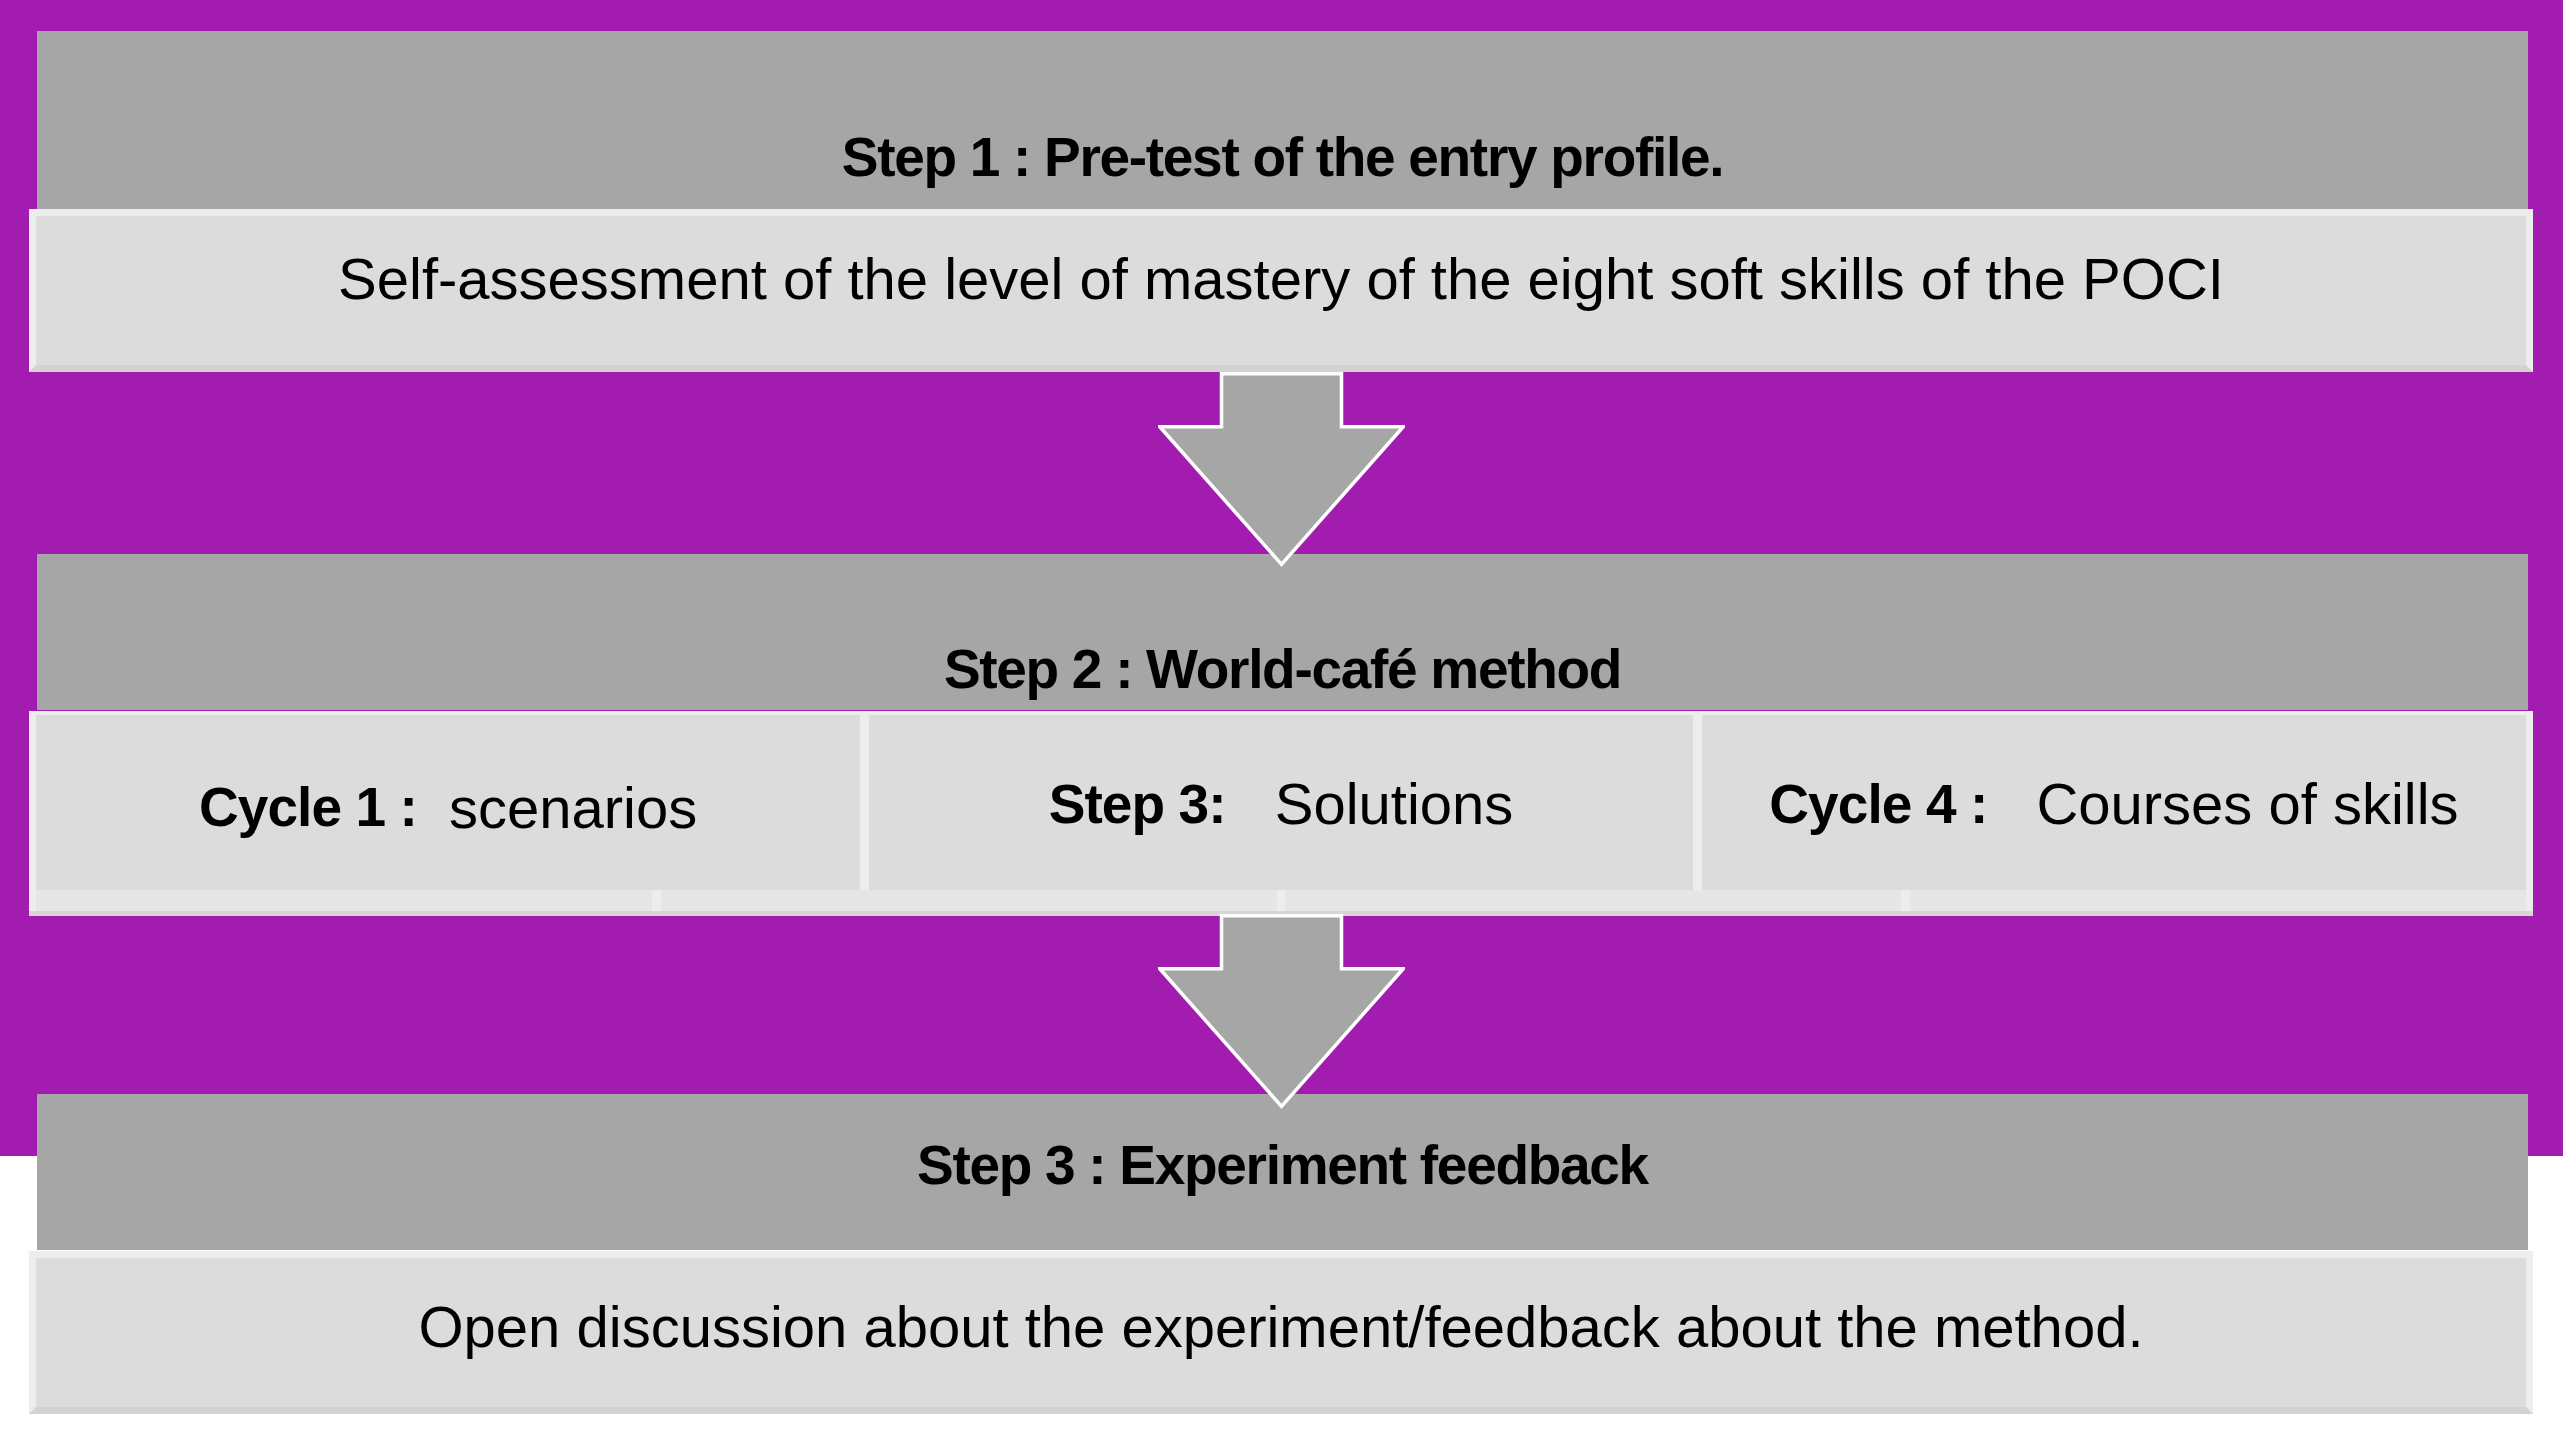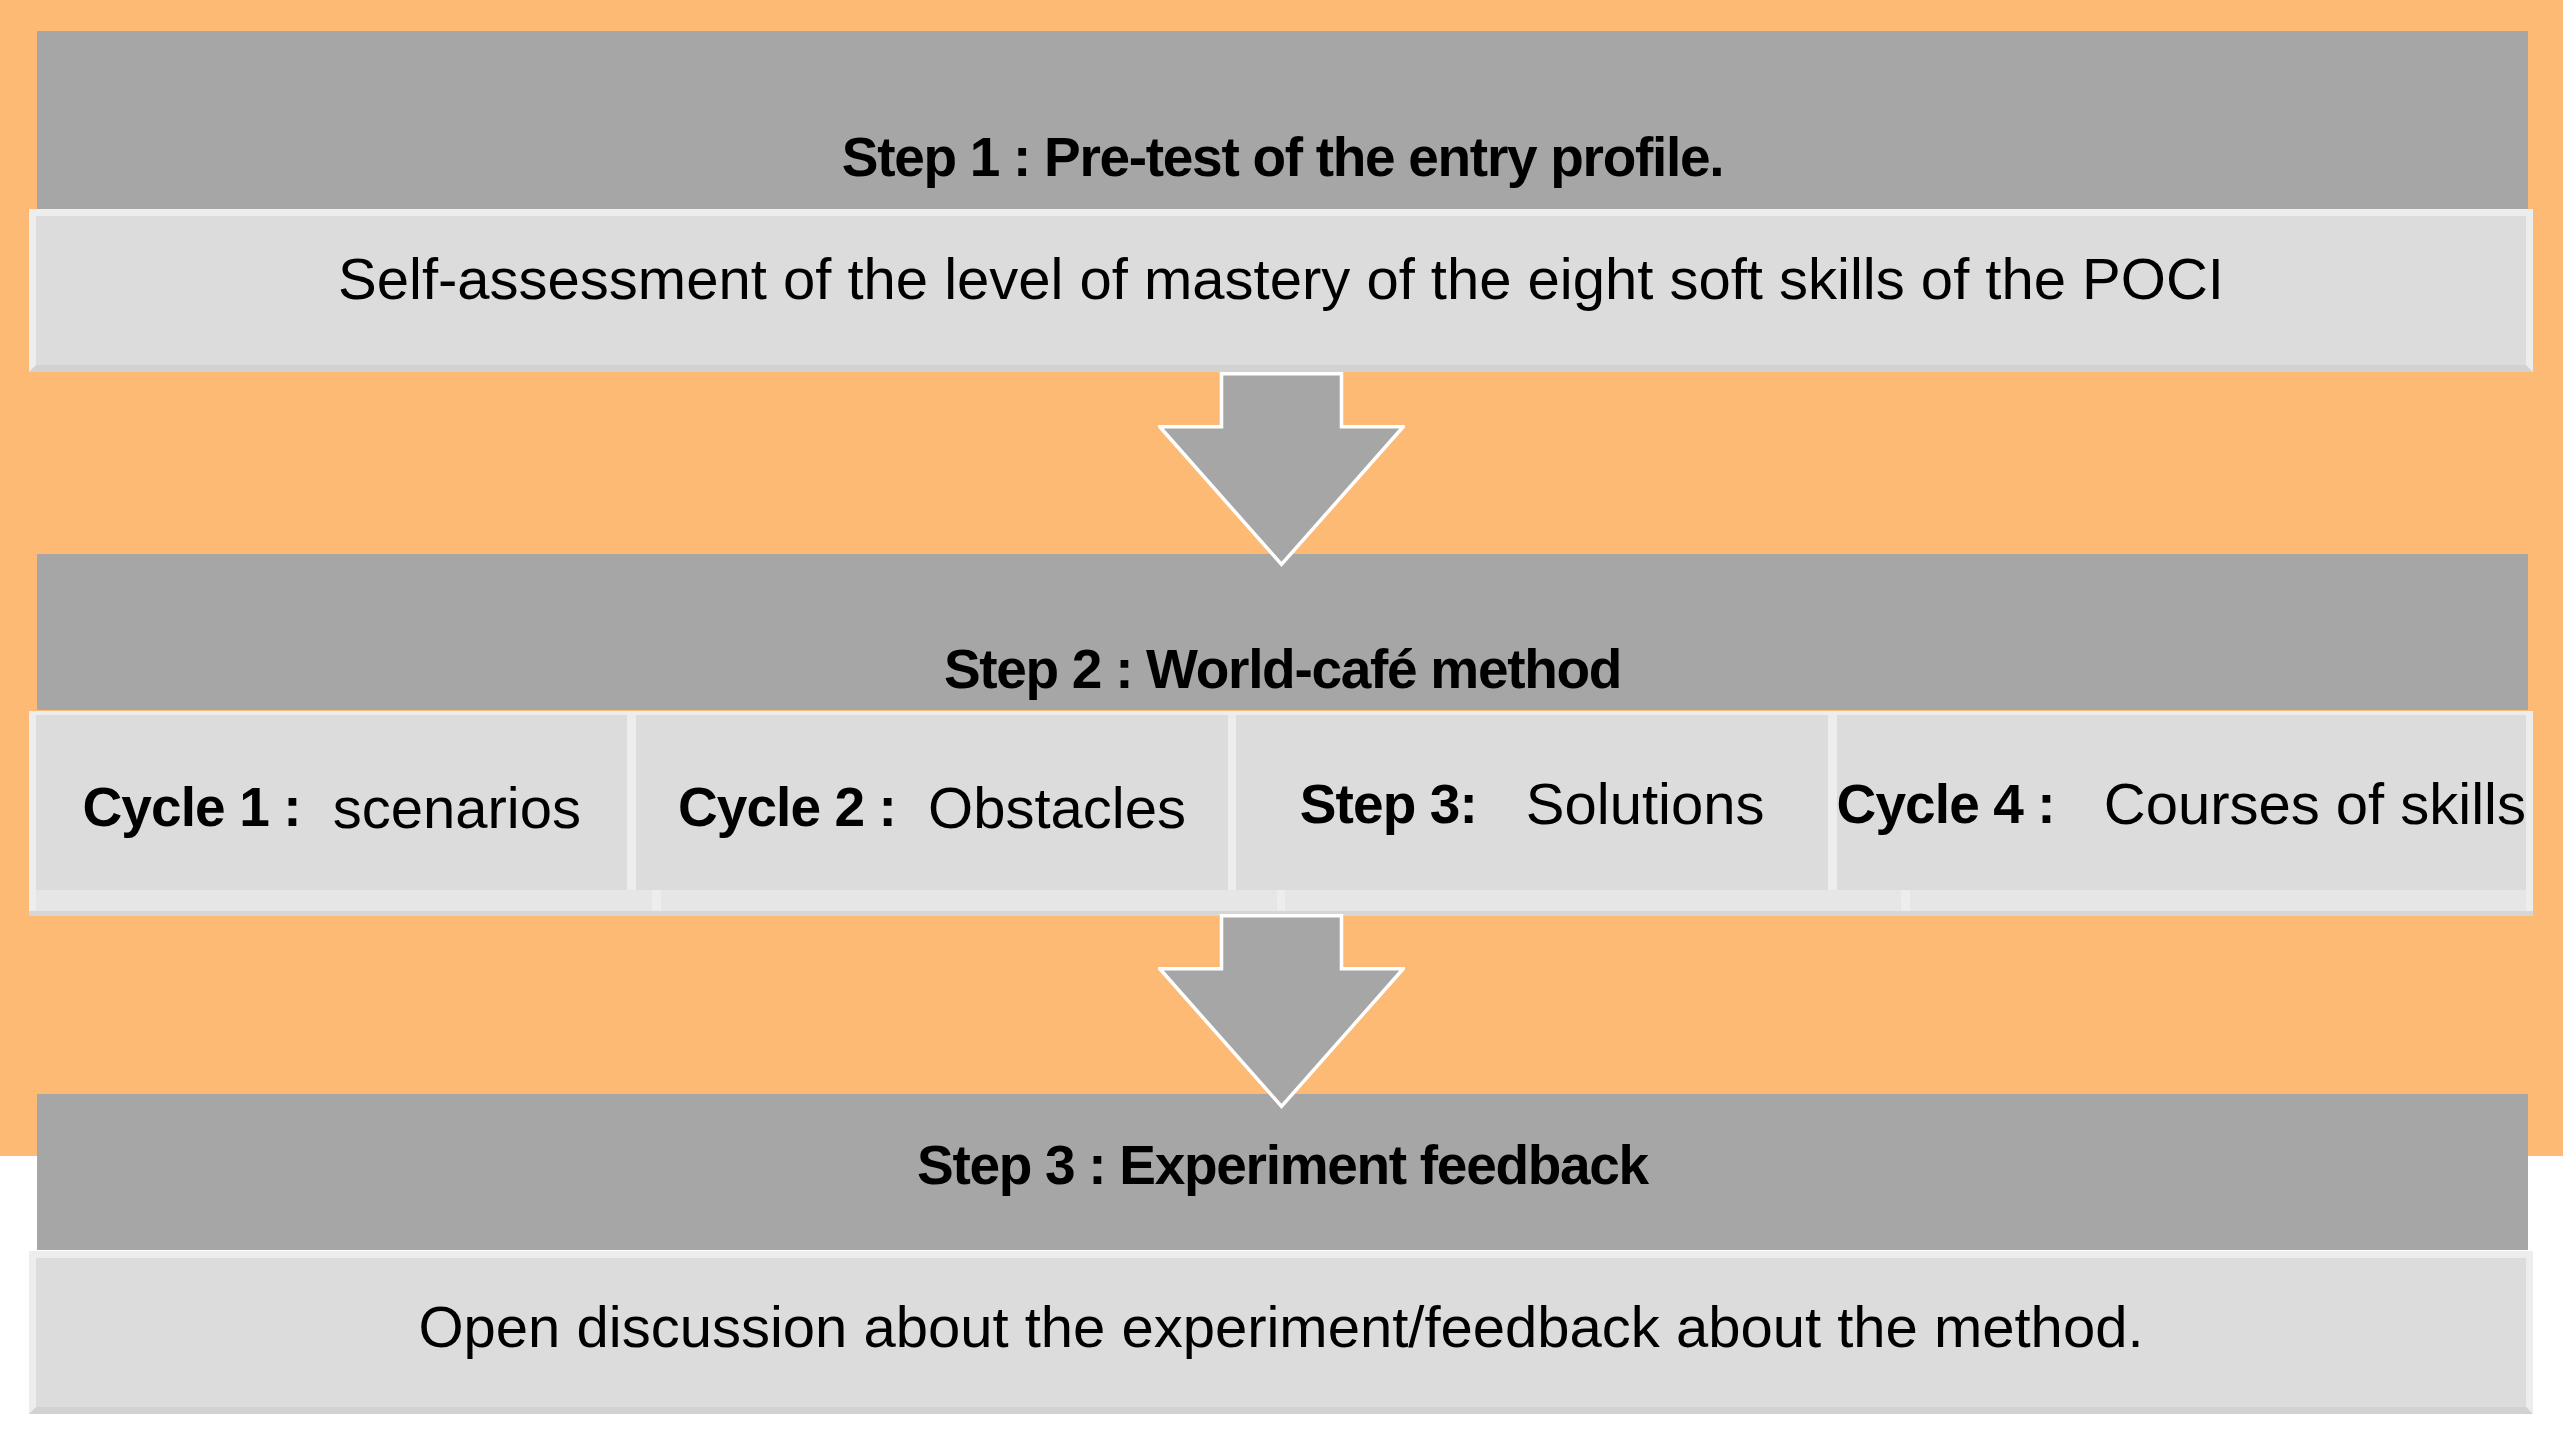--- a/index.html
+++ b/index.html
@@ -9,21 +9,21 @@
     height: 1450px;
     background: #ffffff;
     font-family: "Liberation Sans", sans-serif;
     color: #000000;
     overflow: hidden;
   }
   .canvas {
     position: relative;
     width: 2563px;
     height: 1156px;
-    background: #fdba74;
+    background: #a21caf;
   }
   
   .step-header {
     position: absolute;
     left: 37px;
     width: 2491px;
     background: #a6a6a6;
     display: flex;
     justify-content: center;
     align-items: flex-end;
@@ -150,24 +150,20 @@
   </svg>
 
   <div class="step-header hdr-2">
     <span class="title">Step 2 : World-café method</span>
   </div>
   <div class="cycles-row">
     <div class="cycle-cell">
       <span class="cycle-title">Cycle 1 :</span>
       <span class="cycle-sub">scenarios</span>
     </div>
-    <div class="cycle-cell">
-      <span class="cycle-title">Cycle 2 :</span>
-      <span class="cycle-sub">Obstacles</span>
-    </div>
     <div class="cycle-cell spread">
       <span class="cycle-title">Step 3:</span>
       <span class="cycle-sub">Solutions</span>
     </div>
     <div class="cycle-cell spread">
       <span class="cycle-title">Cycle 4 :</span>
       <span class="cycle-sub">Courses of skills</span>
     </div>
   </div>
   <div class="cycles-strip">

